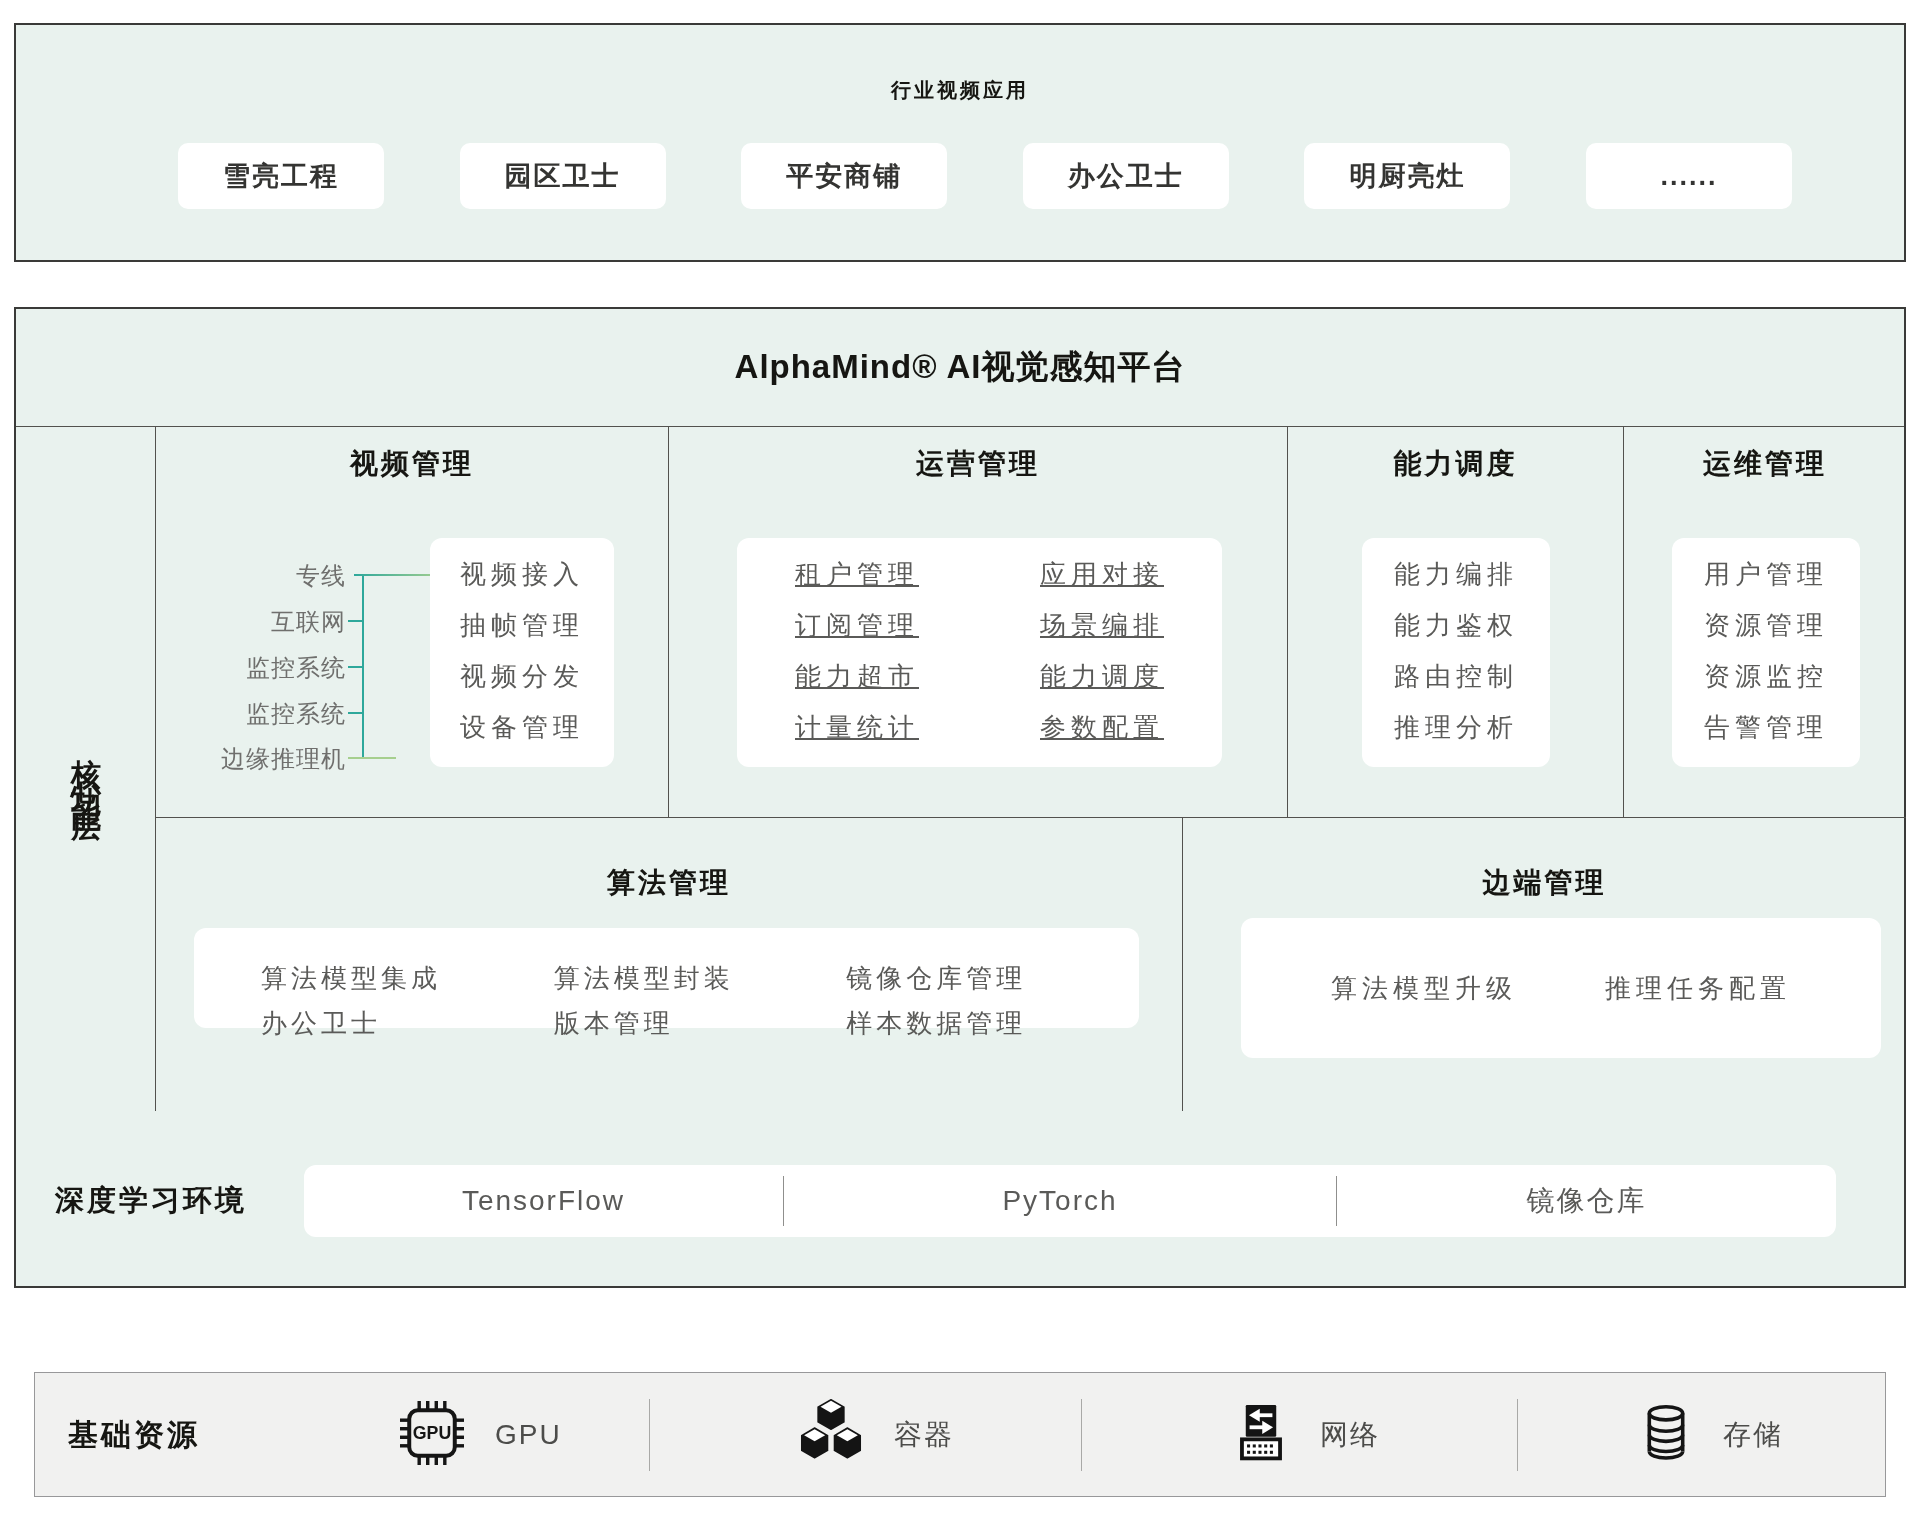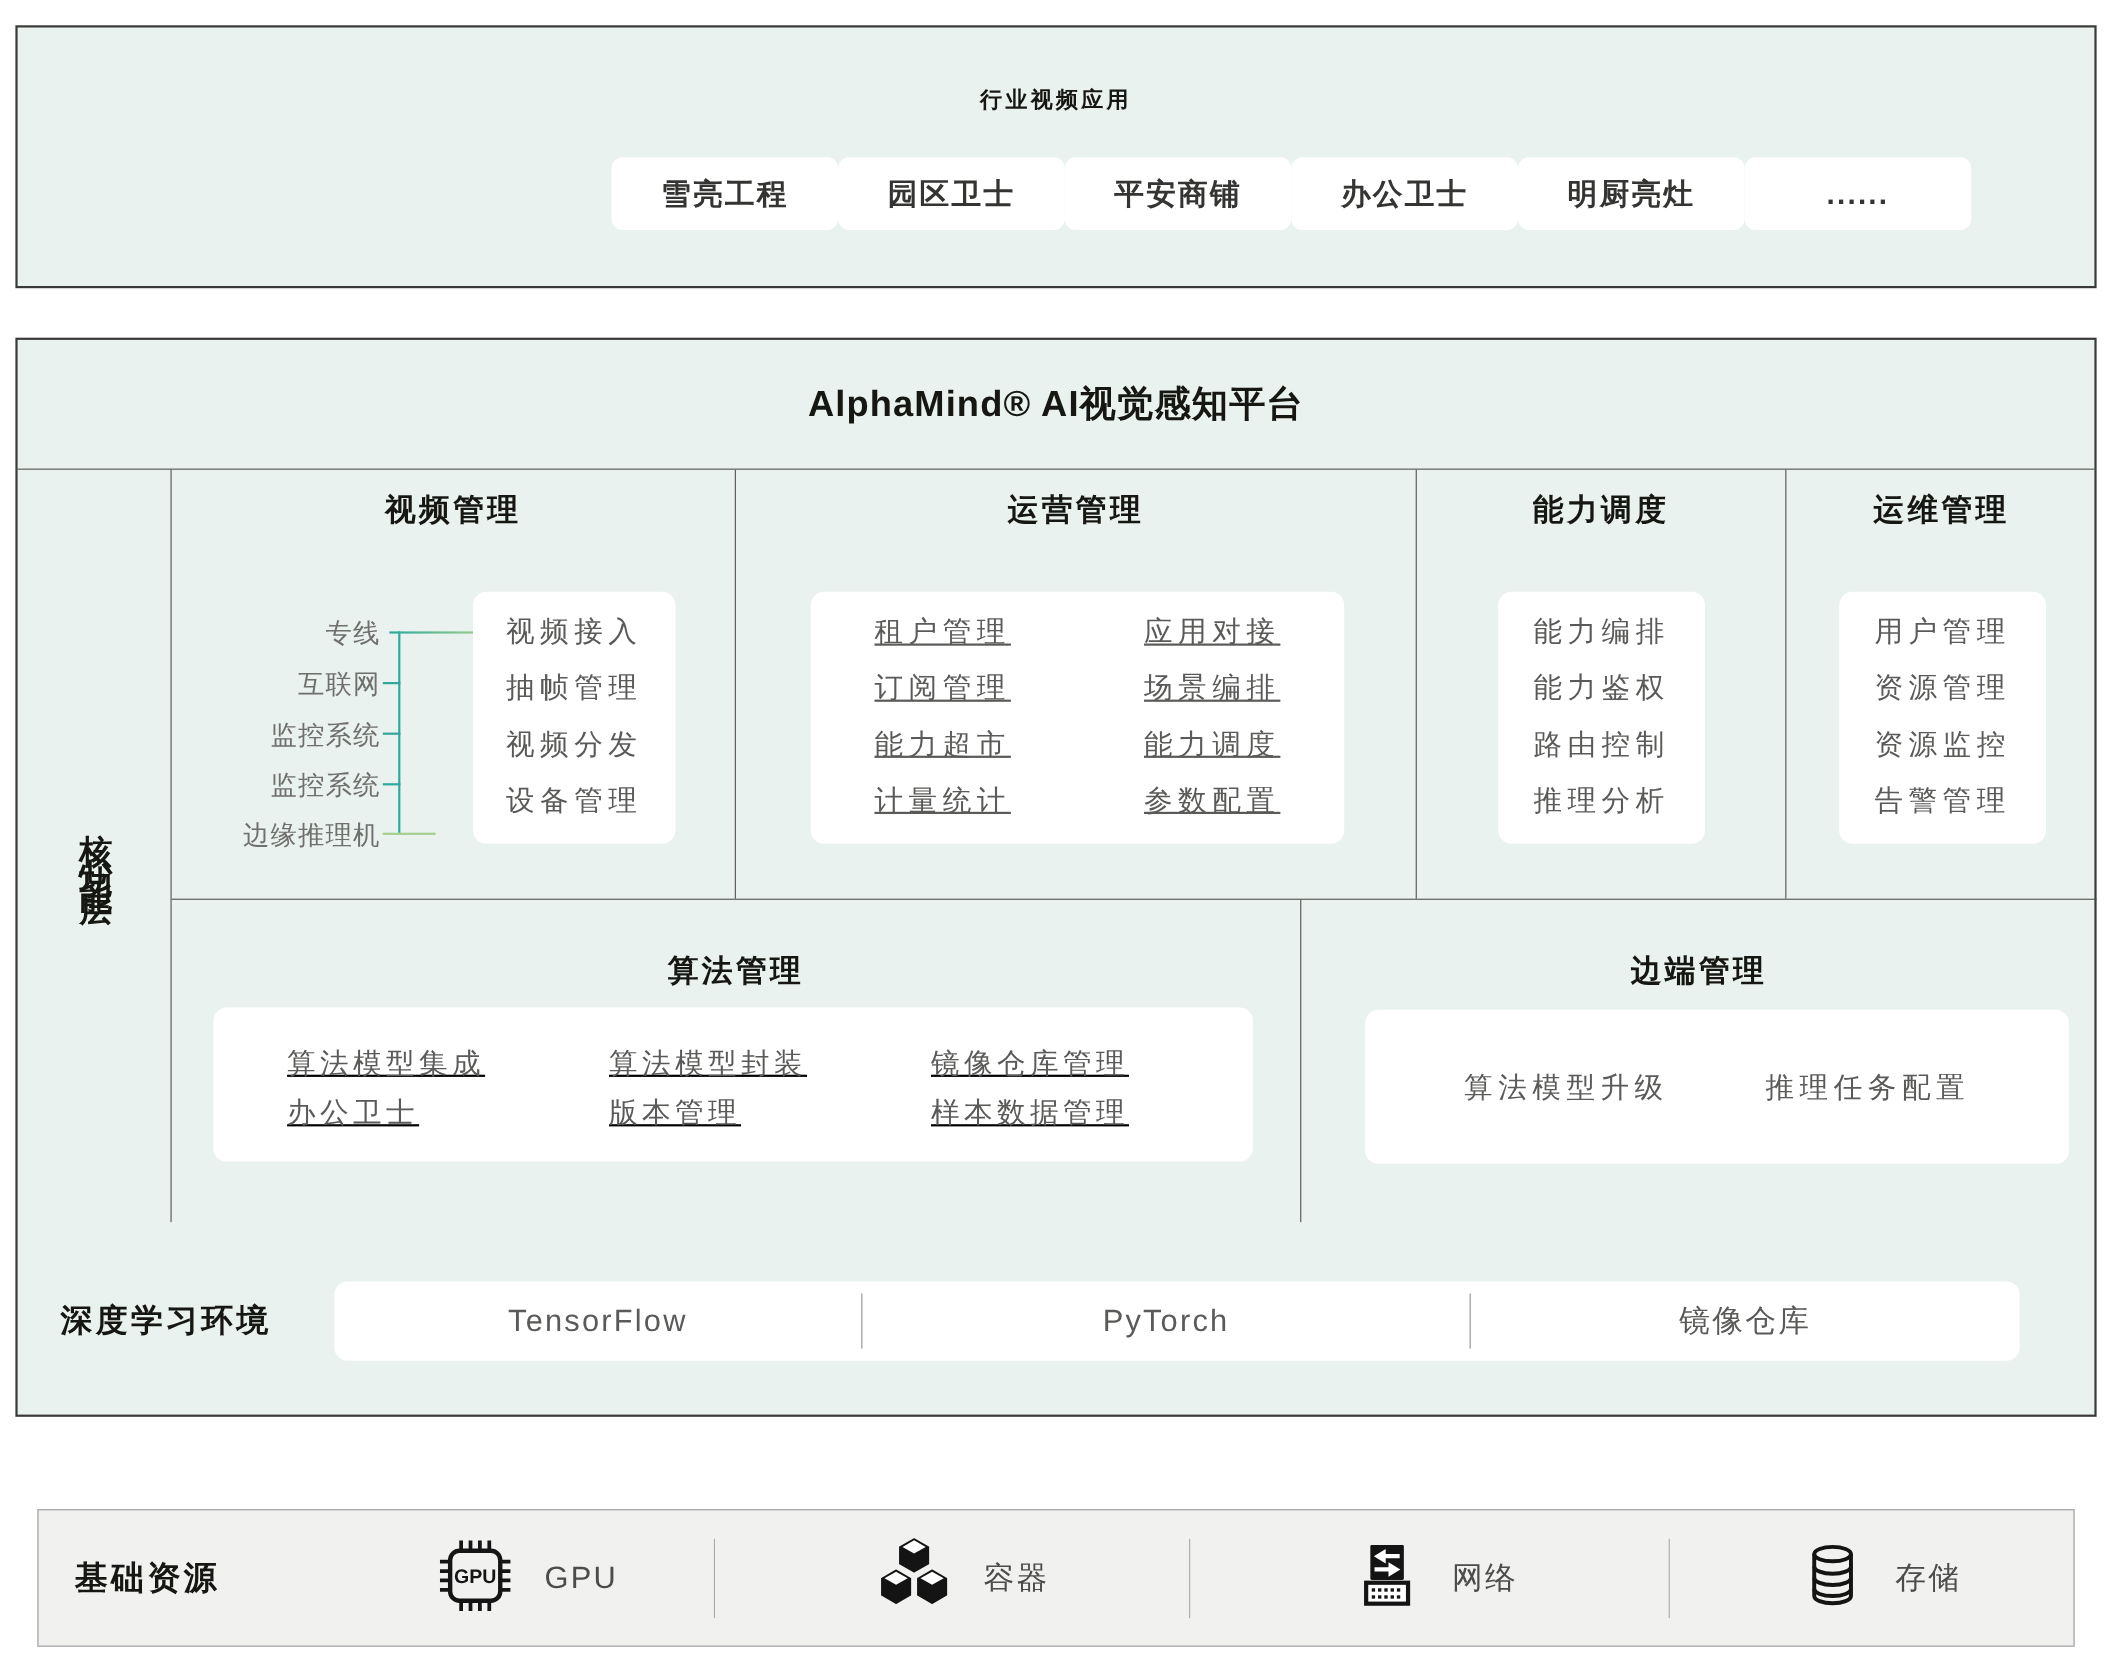--- a/index.html
+++ b/index.html
@@ -9,21 +9,21 @@
   *{margin:0;padding:0;box-sizing:border-box;}
   html,body{background:#ffffff;}
   #canvas{position:relative;width:1920px;height:1522px;background:#fff;
           font-family:"Liberation Sans","DejaVu Sans",sans-serif;overflow:hidden;}
 
   
   .band1{position:absolute;left:14px;top:23px;width:1892px;height:239px;
          background:var(--mint);border:2px solid var(--border-dark);}
   .band1-title{position:absolute;top:52px;left:0;right:0;text-align:center;
          font-size:20px;font-weight:bold;letter-spacing:3px;color:var(--title);}
-  .apps-row{position:absolute;top:118px;left:126px;right:112px;display:flex;justify-content:flex-end;padding-left:36px;}
+  .apps-row{position:absolute;top:118px;left:126px;right:112px;display:flex;justify-content:space-between;padding-left:36px;}
   .app-pill{width:206px;height:66px;background:#fff;border-radius:10px;
          display:flex;align-items:center;justify-content:center;
          font-size:27px;font-weight:600;letter-spacing:2px;color:#343432;}
 
   
   .band2{position:absolute;left:14px;top:307px;width:1892px;height:981px;
          background:var(--mint);border:2px solid var(--border-dark);}
   .b2-header{position:absolute;top:0;left:0;right:0;height:118px;
          border-bottom:1.5px solid var(--divider);display:flex;align-items:center;justify-content:center;}
   .b2-title{font-size:33px;font-weight:bold;letter-spacing:1px;color:var(--title);}
@@ -54,21 +54,21 @@
   .hline{position:absolute;height:2px;background:var(--teal);}
   .hline.grad{background:linear-gradient(90deg,var(--teal),var(--lgreen));}
   .hline.green{background:var(--lgreen);}
   .vtrunk{position:absolute;width:2px;background:var(--teal);}
 
   
   .obox{left:68px;top:111px;width:485px;height:229px;display:flex;justify-content:space-between;padding:11px 58px 0;}
   .obox .ul div{line-height:51px;font-size:26px;letter-spacing:5px;color:var(--item);white-space:nowrap;text-decoration:underline;}
 
   
-  .abox{left:38px;top:98px;width:945px;height:140px;display:flex;padding:28px 0 0 67px;text-decoration:underline;}
+  .abox{left:38px;top:110px;width:945px;height:100px;display:flex;padding:28px 0 0 67px;}
   .agroup{width:308px;}
   .agroup div{line-height:45px;font-size:26px;letter-spacing:4px;color:var(--item);white-space:nowrap;}
 
   
   .ebox{left:58px;top:100px;width:640px;height:140px;display:flex;align-items:center;justify-content:center;gap:88px;}
   .ebox div{font-size:26px;letter-spacing:5px;color:var(--item);white-space:nowrap;}
 
   
   .row3{position:absolute;left:0;right:0;top:802px;height:179px;display:flex;align-items:center;}
   .dl-label{margin-left:39px;font-size:29px;font-weight:bold;letter-spacing:3px;color:var(--title);white-space:nowrap;}

